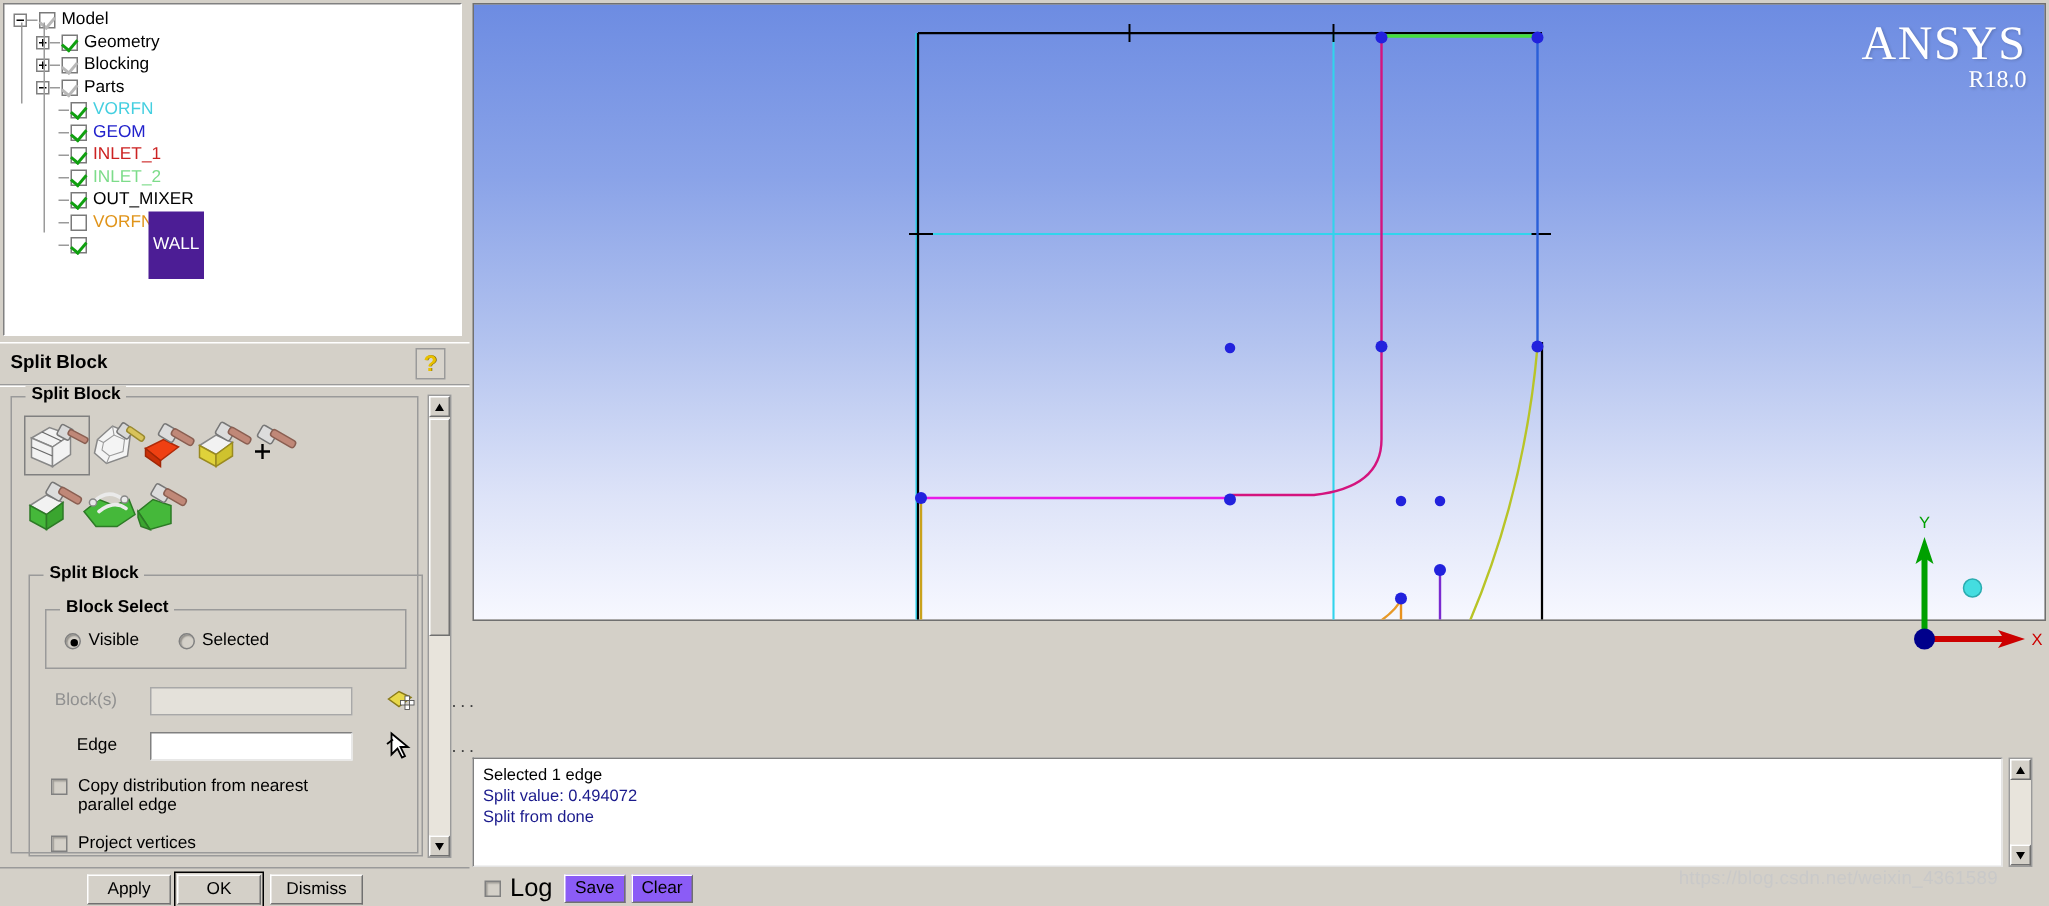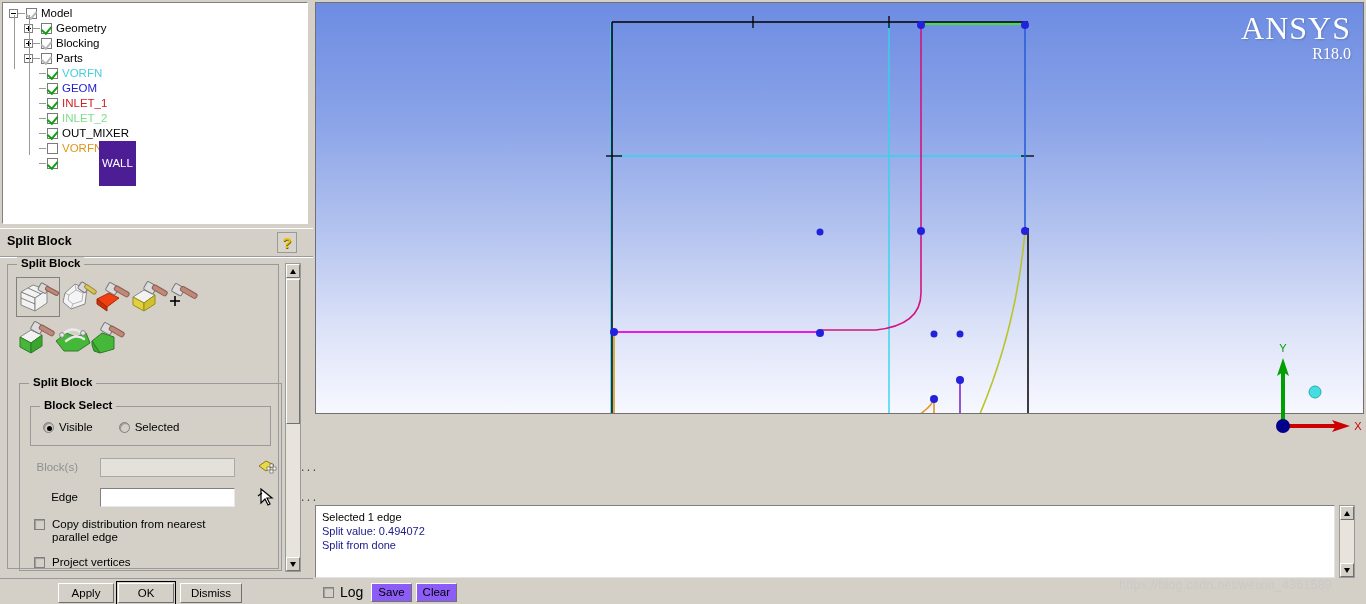--- a/index.html
+++ b/index.html
@@ -253,21 +253,21 @@
     position: absolute; left: 315px; top: 580px;
     width: 1049px; height: 24px;
     background: #d4d0c8;
     display: flex; align-items: center; padding-left: 8px;
   }
   #logbar .lcb {
     width: 11px; height: 11px; border: 1px solid #808080;
     background: #d4d0c8; box-shadow: inset 1px 1px 1px rgba(0,0,0,0.25);
     margin-right: 6px;
   }
-  #logbar .ltxt { font-size: 14px; margin-right: 8px; }
+  #logbar .ltxt { font-size: 17px; margin-right: 8px; }
   .sbtn {
     height: 19px; padding: 0 6px; margin-right: 4px;
     background: #8b5cf6;
     border: 1px solid #ffffff;
     border-right-color: #707070; border-bottom-color: #707070;
     font-size: 11.5px; display: flex; align-items: center;
   }
   #watermark {
     position: absolute; right: 34px; top: 578px;
     font-size: 12.5px; color: #c9c9c9;

